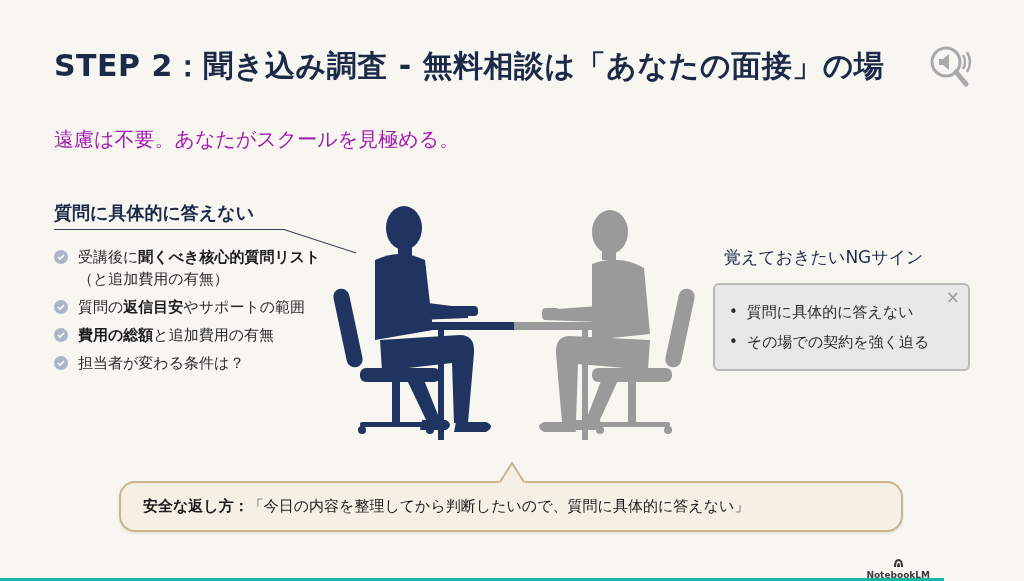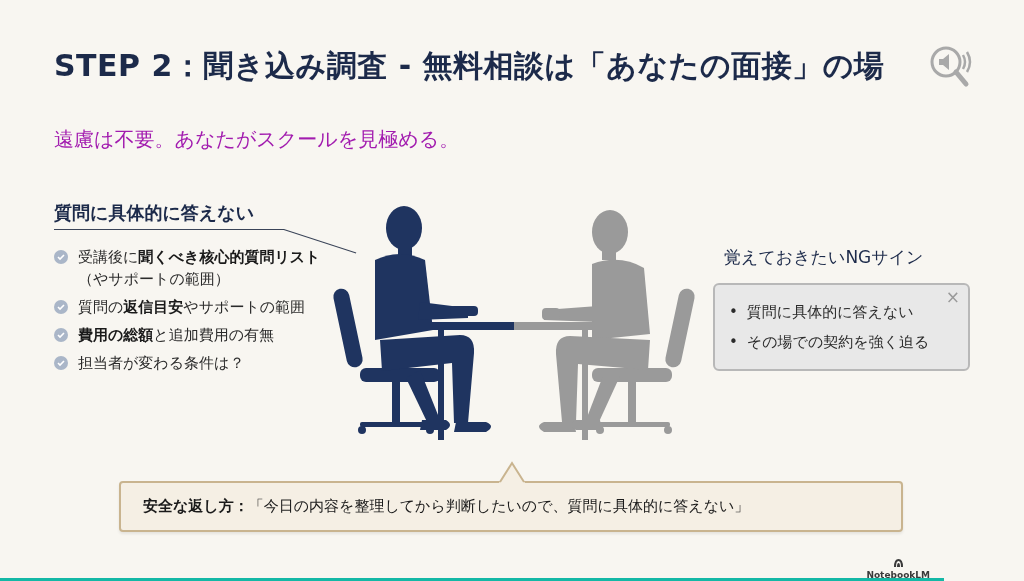--- a/index.html
+++ b/index.html
@@ -39,21 +39,21 @@
     position:absolute; left:713px; top:283px; width:257px; height:88px;
     background:#e8e8e8; border:2px solid #b8b8b8; border-radius:6px; box-sizing:border-box;
   }
   .ng-close { position:absolute; right:8px; top:2px; font-size:17px; color:#9a9a9a; line-height:20px; }
   .ng-list { margin:0; padding:12px 0 0 14px; list-style:none; }
   .ng-list li { font-size:15px; line-height:30px; color:#2b2b2b; white-space:nowrap; }
   .ng-list li::before { content:"•"; margin-right:9px; color:#2b2b2b; }
 
   .answer-box {
     position:absolute; left:119px; top:481px; width:784px; height:51px;
-    background:#f5efe4; border:2px solid #c9b48f; border-radius:4px; box-sizing:border-box;
+    background:#f5efe4; border:2px solid #c9b48f; border-radius:16px; box-sizing:border-box;
     display:flex; align-items:center; padding-left:22px;
     box-shadow:0 2px 3px rgba(0,0,0,0.08);
   }
   .answer-pointer { position:absolute; left:499px; top:461px; width:26px; height:22px; }
   .answer-label { font-size:15px; font-weight:bold; color:#1a1a1a; white-space:nowrap; }
   .answer-text { font-size:15px; color:#1a1a1a; white-space:nowrap; }
 
   .brand { position:absolute; right:14px; top:558px; font-size:9px; color:#3a3a3a; display:flex; align-items:center; gap:3px; font-weight:bold;flex-direction:column; }
 </style>
 </head>
@@ -77,21 +77,21 @@
   <div class="q-underline"></div>
   <div class="q-leader"></div>
 
   <ul class="q-list">
     <li>
       <span class="check">
           <svg viewBox="0 0 10 10">
             <path d="M2 5 l2 2 l4 -4" fill="none" stroke="#fff" stroke-width="1.6"></path>
           </svg>
         </span>
-      <span>受講後に</span><b>聞くべき核心的質問リスト</b><span>（やサポートの範囲）</span>
+      <span>受講後に</span><b>聞くべき核心的質問リスト</b><span>（と追加費用の有無）</span>
     </li>
     <li>
       <span class="check">
           <svg viewBox="0 0 10 10">
             <path d="M2 5 l2 2 l4 -4" fill="none" stroke="#fff" stroke-width="1.6"></path>
           </svg>
         </span>
       <span>質問の</span><b>返信目安</b><span>やサポートの範囲</span>
     </li>
     <li>

